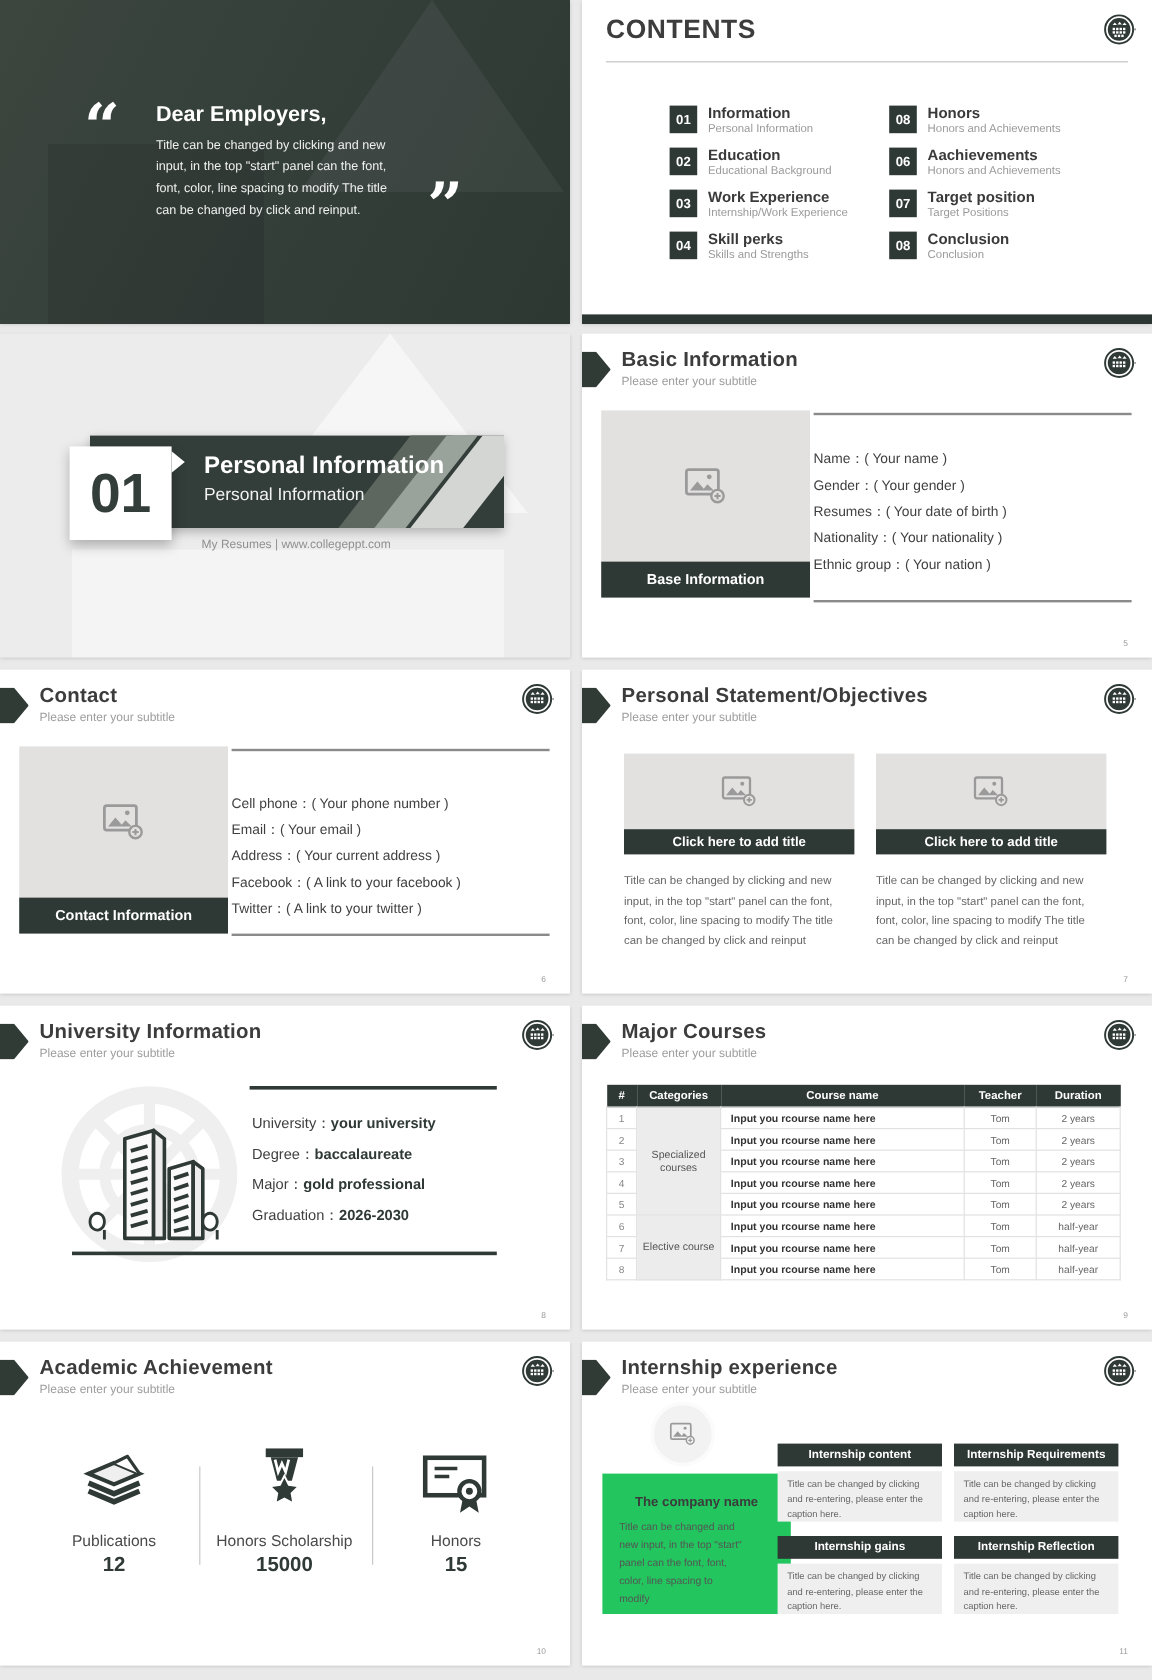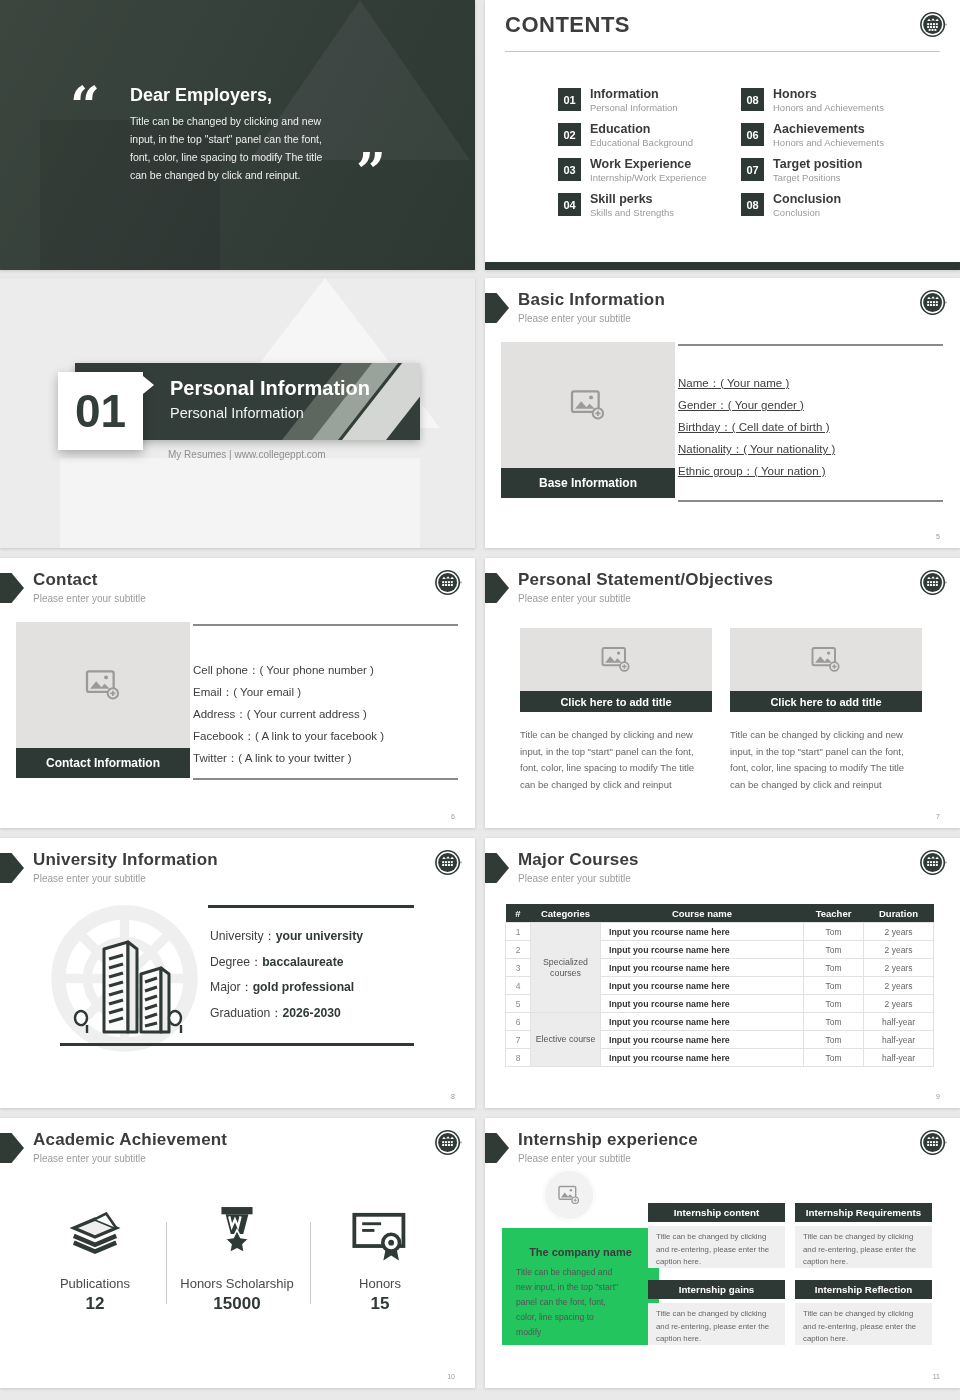--- a/index.html
+++ b/index.html
@@ -62,21 +62,21 @@
 
   
   .photo-card{position:absolute;left:16px;top:64px;width:174px;}
   .ph{height:126px;background:#e3e1e0;display:flex;align-items:center;justify-content:center;}
   .cap{height:30px;background:#2e3834;color:#ffffff;font-size:12px;font-weight:bold;
        display:flex;align-items:center;justify-content:center;}
   .info-block{position:absolute;left:193px;right:17px;border-top:2px solid #8a8a8a;border-bottom:2px solid #8a8a8a;box-sizing:border-box;}
   .info-block.basic{top:66px;height:158px;padding-top:26px;}
   .info-block.contact{top:66px;height:156px;padding-top:33px;}
   .info-lines{font-size:11.5px;line-height:22px;color:#3f3f3f;}
-  .info-lines.narrow{width:176px;text-decoration:underline;}
+  .info-lines.narrow{width:176px;}
   .info-lines.wide{width:245px;}
 
   
   .st-card{position:absolute;top:70px;width:192px;}
   .st-card.c1{left:35px;} .st-card.c2{left:245px;}
   .st-ph{height:63px;background:#e3e1e0;display:flex;align-items:center;justify-content:center;}
   .st-bar{height:21px;background:#2e3834;color:#fff;font-size:11px;font-weight:bold;
           display:flex;align-items:center;justify-content:center;}
   .st-body{margin-top:15px;font-size:9.5px;line-height:16.5px;color:#666;}
 
@@ -268,21 +268,21 @@
           <circle cx="18.5" cy="16" r="3.4" fill="#e3e1e0" stroke="#9a9a9a" stroke-width="1.3"></circle>
           <path d="M18.5 14.3v3.4M16.8 16h3.4" stroke="#9a9a9a" stroke-width="1.1"></path>
         </svg>
       </div>
       <div class="cap">Base Information</div>
     </div>
     <div class="info-block basic">
       <div class="info-lines narrow">
         <div>Name：( Your name )</div>
         <div>Gender：( Your gender )</div>
-        <div>Birthday：( Cell date of birth )</div>
+        <div>Resumes：( Your date of birth )</div>
         <div>Nationality：( Your nationality )</div>
         <div>Ethnic group：( Your nation )</div>
       </div>
     </div>
     <div class="pg">5</div>
   </div>
 
   <div class="slide" style="left:0;top:558px;">
     <div class="arrow"></div>
     <div class="t1">Contact</div>

